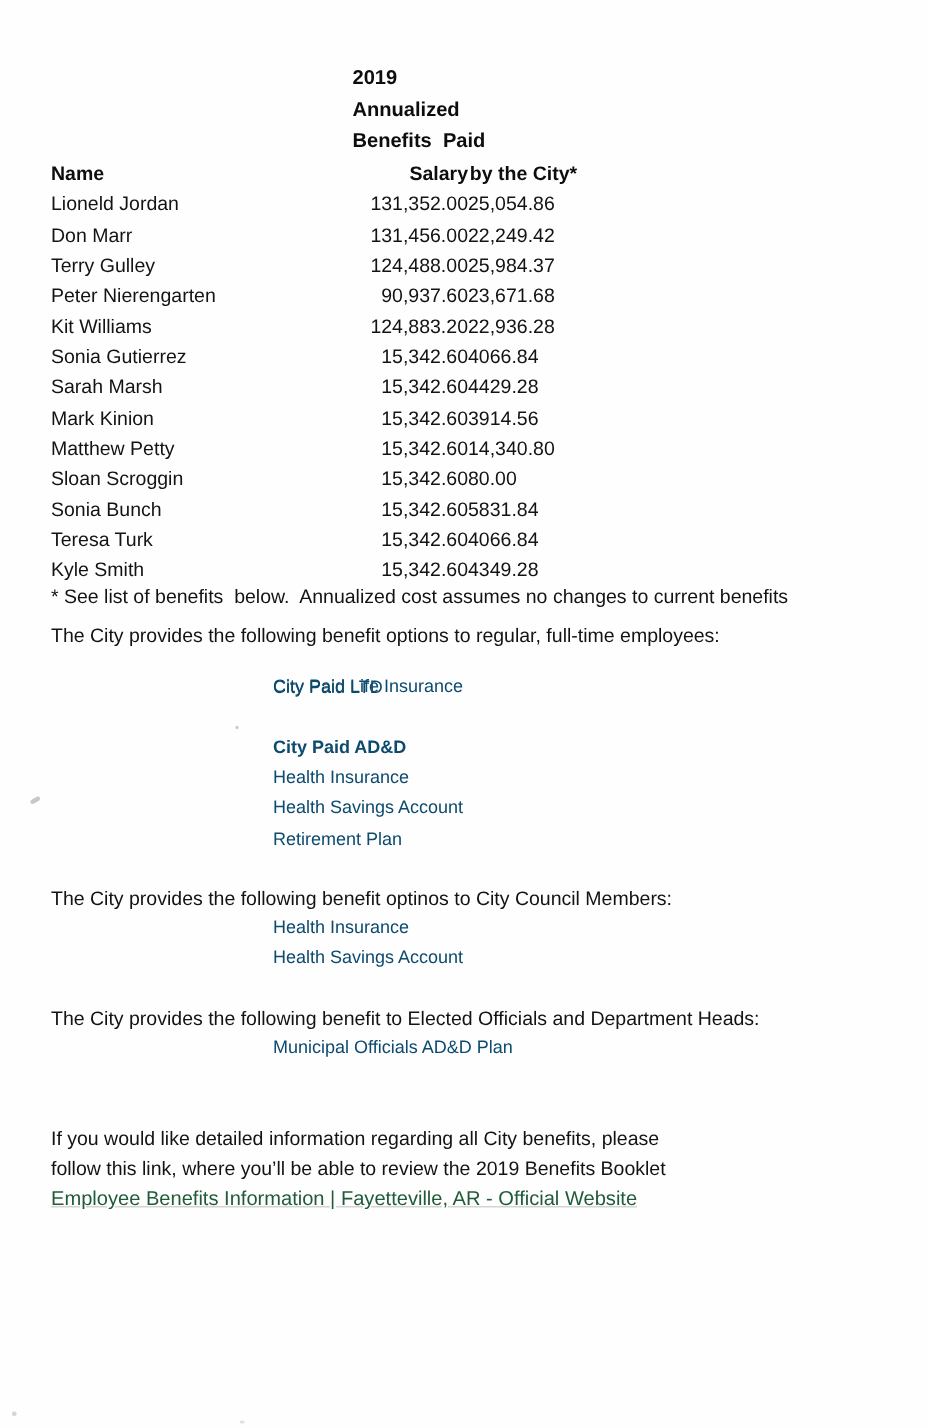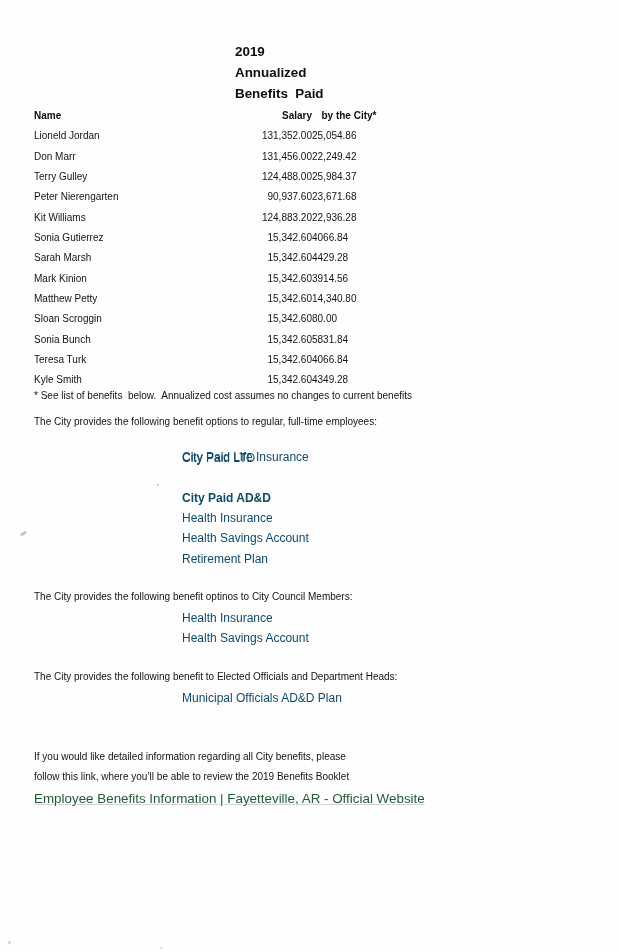--- a/index.html
+++ b/index.html
@@ -34,41 +34,41 @@
   
   #benefits-table {
     position: absolute;
     left: 34px;
     top: 106px;
     width: 352px;
     border-collapse: collapse;
   }
   #benefits-table td, #benefits-table th {
     padding: 0;
-    font-size: 10px;
+    font-size: 13px;
     line-height: 20.35px;
     height: 20.35px;
     font-weight: normal;
     color: #131313;
     vertical-align: baseline;
     white-space: pre;
   }
   #benefits-table th {
     font-weight: bold;
     color: #0d0d0d;
   }
   .col-name  { text-align: left;  width: 150px; }
   .col-sal   { text-align: right; width: 128px; }
   .col-ben   { width: 74px;  }
 
   
   .para {
     position: absolute;
     left: 34px;
-    font-size: 10px;
+    font-size: 13px;
     white-space: pre;
     color: #131313;
   }
   .listitem {
     position: absolute;
     left: 182px;
     font-size: 12px;
     white-space: pre;
     color: #0c4a6e;
   }

